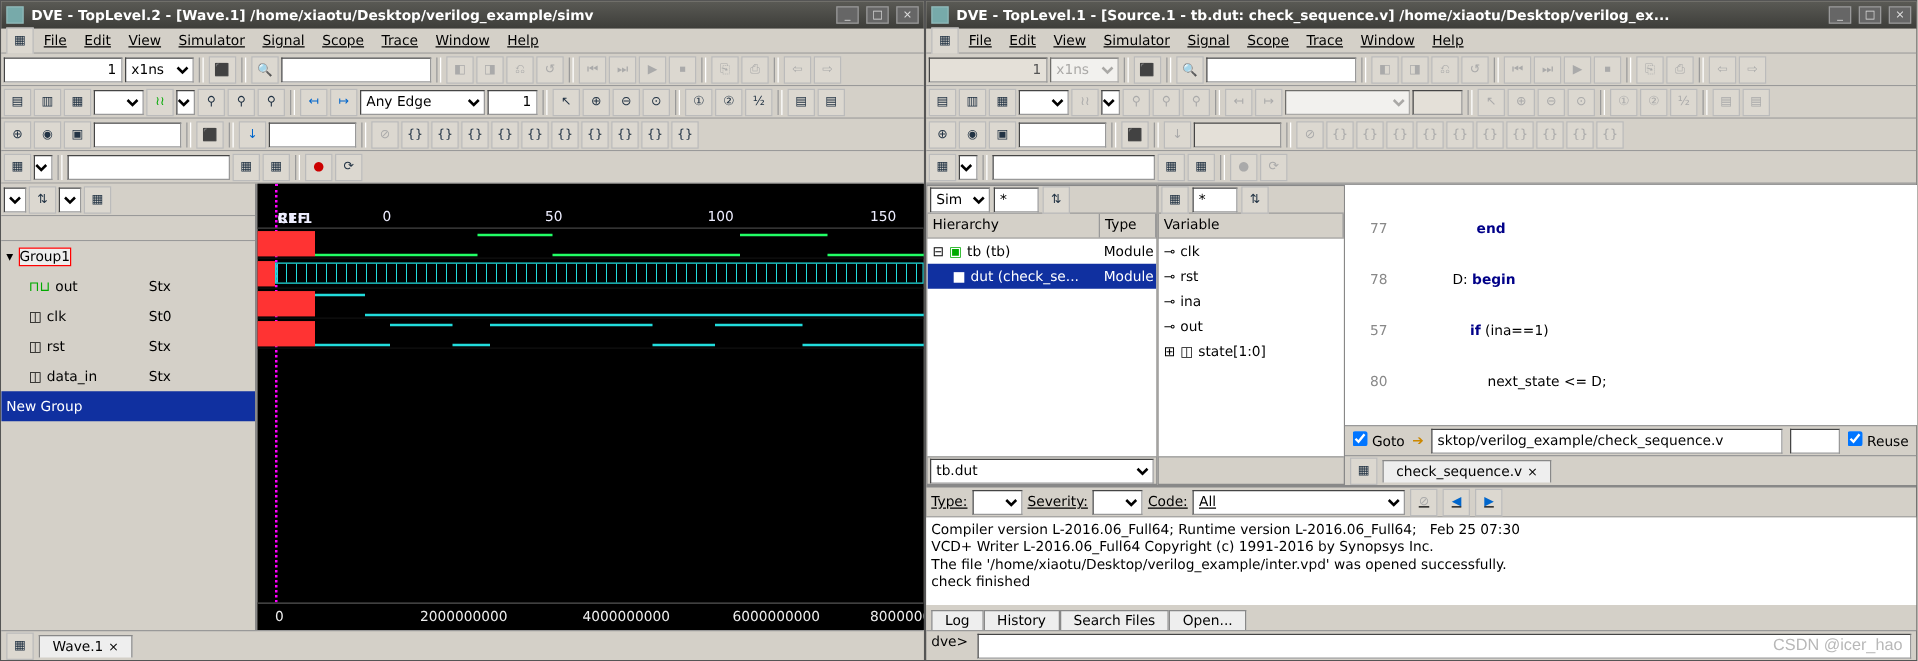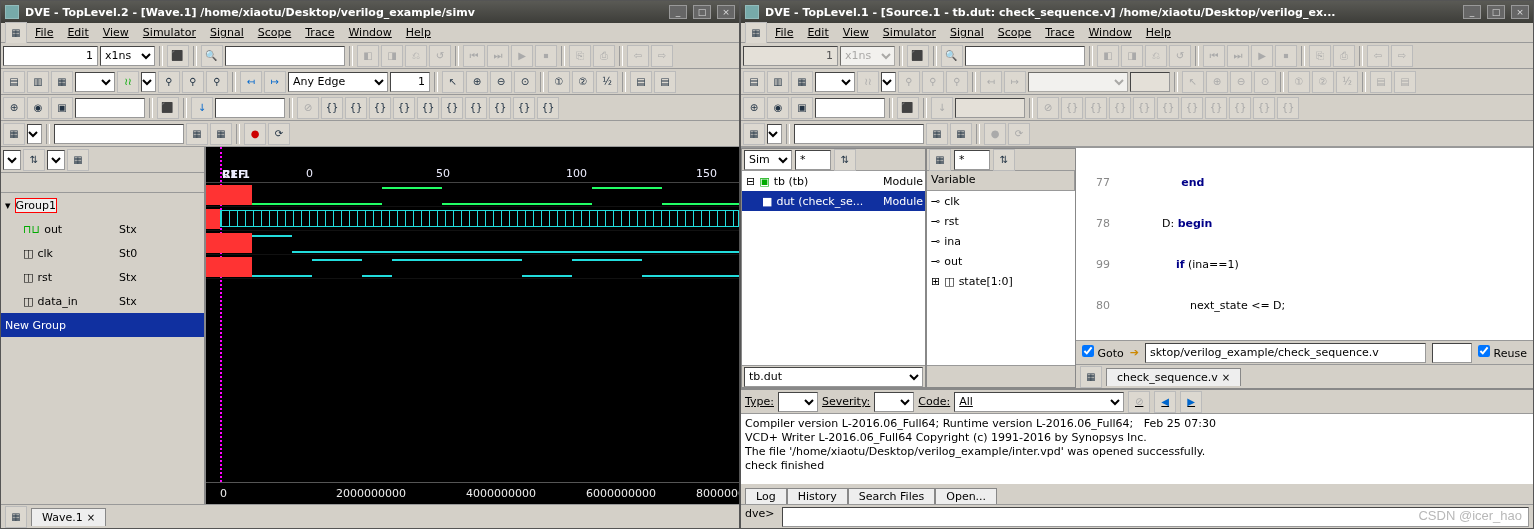--- a/index.html
+++ b/index.html
@@ -409,20 +409,24 @@
       <span class="tbtn dis">⟳</span>
   </div>
 
   <div class="src-body">
     <div class="panel pnl-hier">
       <div class="pnl-tooltop">
         <select class="combo" style="width:48px"><option>Sim</option></select>
         <input class="tinput" style="width: 36px; text-align: left;" value="*">
         <span class="tbtn">⇅</span>
       </div>
+      <div class="pnl-head">
+        <div style="flex:1">Hierarchy</div>
+        <div style="width:45px">Type</div>
+      </div>
       <div class="pnl-list">
         <div class="hrow">
             <span>⊟</span>
             <span style="color:#0a0">▣</span>
             <span>tb (tb)</span>
             <span style="margin-left:auto;padding-right:2px">Module</span>
           </div>
         <div class="hrow sel" style="padding-left:20px">
             <span style="color:#fff">■</span>
             <span>dut (check_se...</span>
@@ -466,21 +470,21 @@
             <span>state[1:0]</span>
           </div>
       </div>
       <div class="pnl-drop"></div>
     </div>
 
     <div class="src-area">
       <div class="code">
         <div class="cl"><span class="ln">77</span><span><span class="kw">                end</span></span></div>
         <div class="cl"><span class="ln">78</span><span>            D: <span class="kw">begin</span></span></div>
-        <div class="cl"><span class="ln">99</span><span>                <span class="kw">if</span> (ina==1)</span></div>
+        <div class="cl"><span class="ln">57</span><span>                <span class="kw">if</span> (ina==1)</span></div>
         <div class="cl"><span class="ln">80</span><span>                    next_state &lt;= D;</span></div>
         
         
         
         
         
       </div>
       <div class="goto-row">
         <label><input type="checkbox" checked="" style=""> <span>Goto</span></label>
         <span style="color:#c80">➔</span>

